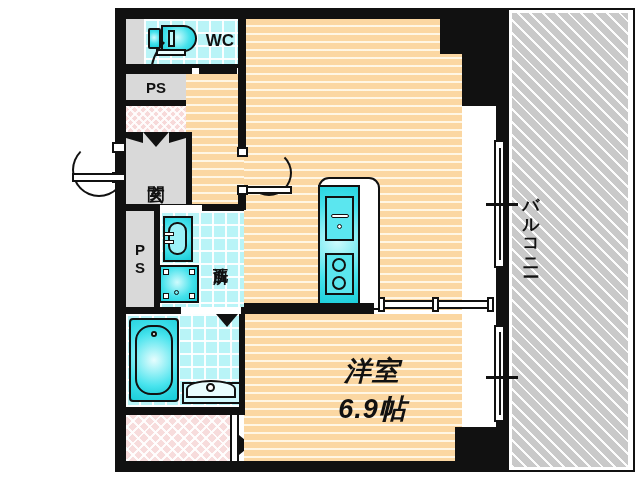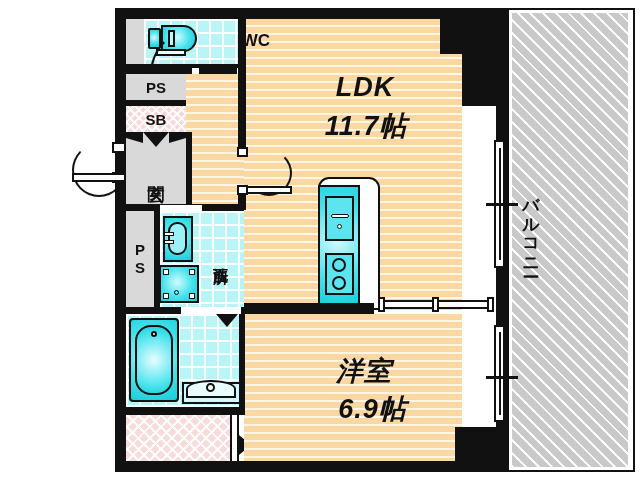--- a/index.html
+++ b/index.html
@@ -82,52 +82,49 @@
   <div class="abs wall" style="left:115px;top:8px;width:410px;height:11px;"></div>
   <div class="abs wall" style="left:115px;top:8px;width:11px;height:464px;"></div>
   <div class="abs wall" style="left:115px;top:461px;width:410px;height:11px;"></div>
   <div class="abs wall" style="left:496px;top:8px;width:11px;height:464px;"></div>
 
   <div class="abs floor" style="left:244px;top:19px;width:218px;height:291px;"></div>
 
   <div class="abs wall" style="left:440px;top:19px;width:56px;height:35px;"></div>
   <div class="abs wall" style="left:462px;top:54px;width:34px;height:52px;"></div>
 
-  <div class="abs lbl lbl-big" style="left:300px;top:72px;width:130px;height:30px;">LDK</div>
-  <div class="abs lbl lbl-big" style="left:296px;top:110px;width:140px;height:32px;">11.7帖</div>
 
   <div class="abs fx white" style="left:318px;top:177px;width:62px;height:133px;border-radius:11px 11px 0 0;"></div>
   <div class="abs fx aqua" style="left:318px;top:185px;width:42px;height:125px;"></div>
   <div class="abs fx aqua" style="left:325px;top:196px;width:29px;height:45px;background:#5BE6EF;"></div>
   <div class="abs" style="left:331px;top:214px;width:18px;height:4px;background:#fff;border:1px solid #111;border-radius:2px;"></div>
   <div class="abs" style="left:337px;top:224px;width:5px;height:5px;background:#fff;border:1px solid #111;border-radius:50%;"></div>
   <div class="abs fx aqua" style="left:325px;top:253px;width:29px;height:42px;background:#5BE6EF;"></div>
   <div class="abs" style="left:332px;top:258px;width:14px;height:14px;border:2px solid #111;border-radius:50%;"></div>
   <div class="abs" style="left:332px;top:276px;width:14px;height:14px;border:2px solid #111;border-radius:50%;"></div>
 
   <div class="abs wall" style="left:126px;top:64px;width:118px;height:10px;"></div>
   <div class="abs gray" style="left:126px;top:19px;width:18px;height:45px;"></div>
   <div class="abs tile" style="left:144px;top:19px;width:100px;height:45px;"></div>
   <div class="abs fx aqua" style="left:148px;top:28px;width:13px;height:21px;border-radius:2px;"></div>
   <div class="abs fx aqua" style="left:161px;top:25px;width:36px;height:27px;border-radius:0 14px 14px 0;"></div>
   <div class="abs fx aqua" style="left:168px;top:30px;width:7px;height:17px;background:#BFF7FA;"></div>
   <div class="abs fx" style="left:156px;top:49px;width:30px;height:7px;background:#E8FDFE;"></div>
-  <div class="abs lbl lbl-mid" style="left:200px;top:29px;width:40px;height:22px;margin-left:36px;">WC</div>
+  <div class="abs lbl lbl-mid" style="left:200px;top:29px;width:40px;height:22px;">WC</div>
 
   <div class="abs jamb" style="left:190px;top:66px;width:11px;height:10px;"></div>
   <div class="abs jamb" style="left:235px;top:66px;width:11px;height:10px;"></div>
   <div class="abs swing" style="left:150px;top:28px;width:92px;height:92px;border-color:transparent;border-bottom-color:#111;border-left-color:#111;transform:rotate(0deg);"></div>
   <div class="abs doorleaf" style="left:236px;top:74px;width:8px;height:46px;"></div>
 
   <div class="abs gray" style="left:126px;top:74px;width:60px;height:26px;"></div>
   <div class="abs lbl lbl-sm" style="left:126px;top:76px;width:60px;height:22px;">PS</div>
   <div class="abs wall" style="left:126px;top:100px;width:60px;height:6px;"></div>
 
   <div class="abs pinksb" style="left:126px;top:106px;width:60px;height:26px;"></div>
-  <div class="abs lbl lbl-sm" style="left:126px;top:108px;width:60px;height:22px;">SB</div>
 
   <div class="abs gray" style="left:126px;top:132px;width:60px;height:72px;"></div>
   <div class="abs arrow-dn" style="left:143px;top:132px;"></div>
   <div class="abs" style="left:126px;top:132px;width:17px;height:11px;background:#111;
               clip-path:polygon(0 0,100% 0,100% 100%,0 55%);"></div>
   <div class="abs" style="left:169px;top:132px;width:17px;height:11px;background:#111;
               clip-path:polygon(0 0,100% 0,100% 55%,0 100%);"></div>
   <div class="abs lbl lbl-mid vert" style="left:140px;top:148px;width:32px;height:50px;">玄関</div>
 
   <div class="abs jamb" style="left:112px;top:142px;width:14px;height:11px;"></div>
@@ -189,21 +186,21 @@
   <div class="abs pinkcl" style="left:126px;top:415px;width:104px;height:46px;"></div>
   <div class="abs white" style="left:230px;top:415px;width:9px;height:46px;border-left:2px solid #111;border-right:2px solid #111;box-sizing:border-box;"></div>
   <div class="abs tri-open" style="left:239px;top:435px;"></div>
 
   <div class="abs wall" style="left:244px;top:303px;width:130px;height:11px;"></div>
   <div class="abs floor" style="left:244px;top:314px;width:218px;height:147px;"></div>
 
   <div class="abs wall" style="left:455px;top:427px;width:41px;height:34px;"></div>
   <div class="abs wall" style="left:239px;top:314px;width:6px;height:101px;"></div>
 
-  <div class="abs lbl lbl-big" style="left:304px;top:355px;width:120px;height:32px;">洋室</div>
+  <div class="abs lbl lbl-big" style="left:312px;top:355px;width:120px;height:32px;">洋室</div>
   <div class="abs lbl lbl-big" style="left:310px;top:393px;width:125px;height:32px;text-align:right;">6.9帖</div>
 
   <div class="abs sash" style="left:380px;top:300px;width:56px;height:9px;"></div>
   <div class="abs sash" style="left:436px;top:300px;width:57px;height:9px;"></div>
   <div class="abs" style="left:378px;top:297px;width:7px;height:15px;background:#fff;border:2px solid #111;box-sizing:border-box;"></div>
   <div class="abs" style="left:432px;top:297px;width:7px;height:15px;background:#fff;border:2px solid #111;box-sizing:border-box;"></div>
   <div class="abs" style="left:487px;top:297px;width:7px;height:15px;background:#fff;border:2px solid #111;box-sizing:border-box;"></div>
 
   <div class="abs white" style="left:507px;top:8px;width:128px;height:464px;border:2px solid #111;box-sizing:border-box;"></div>
   <div class="abs balcony" style="left:512px;top:13px;width:118px;height:454px;"></div>

